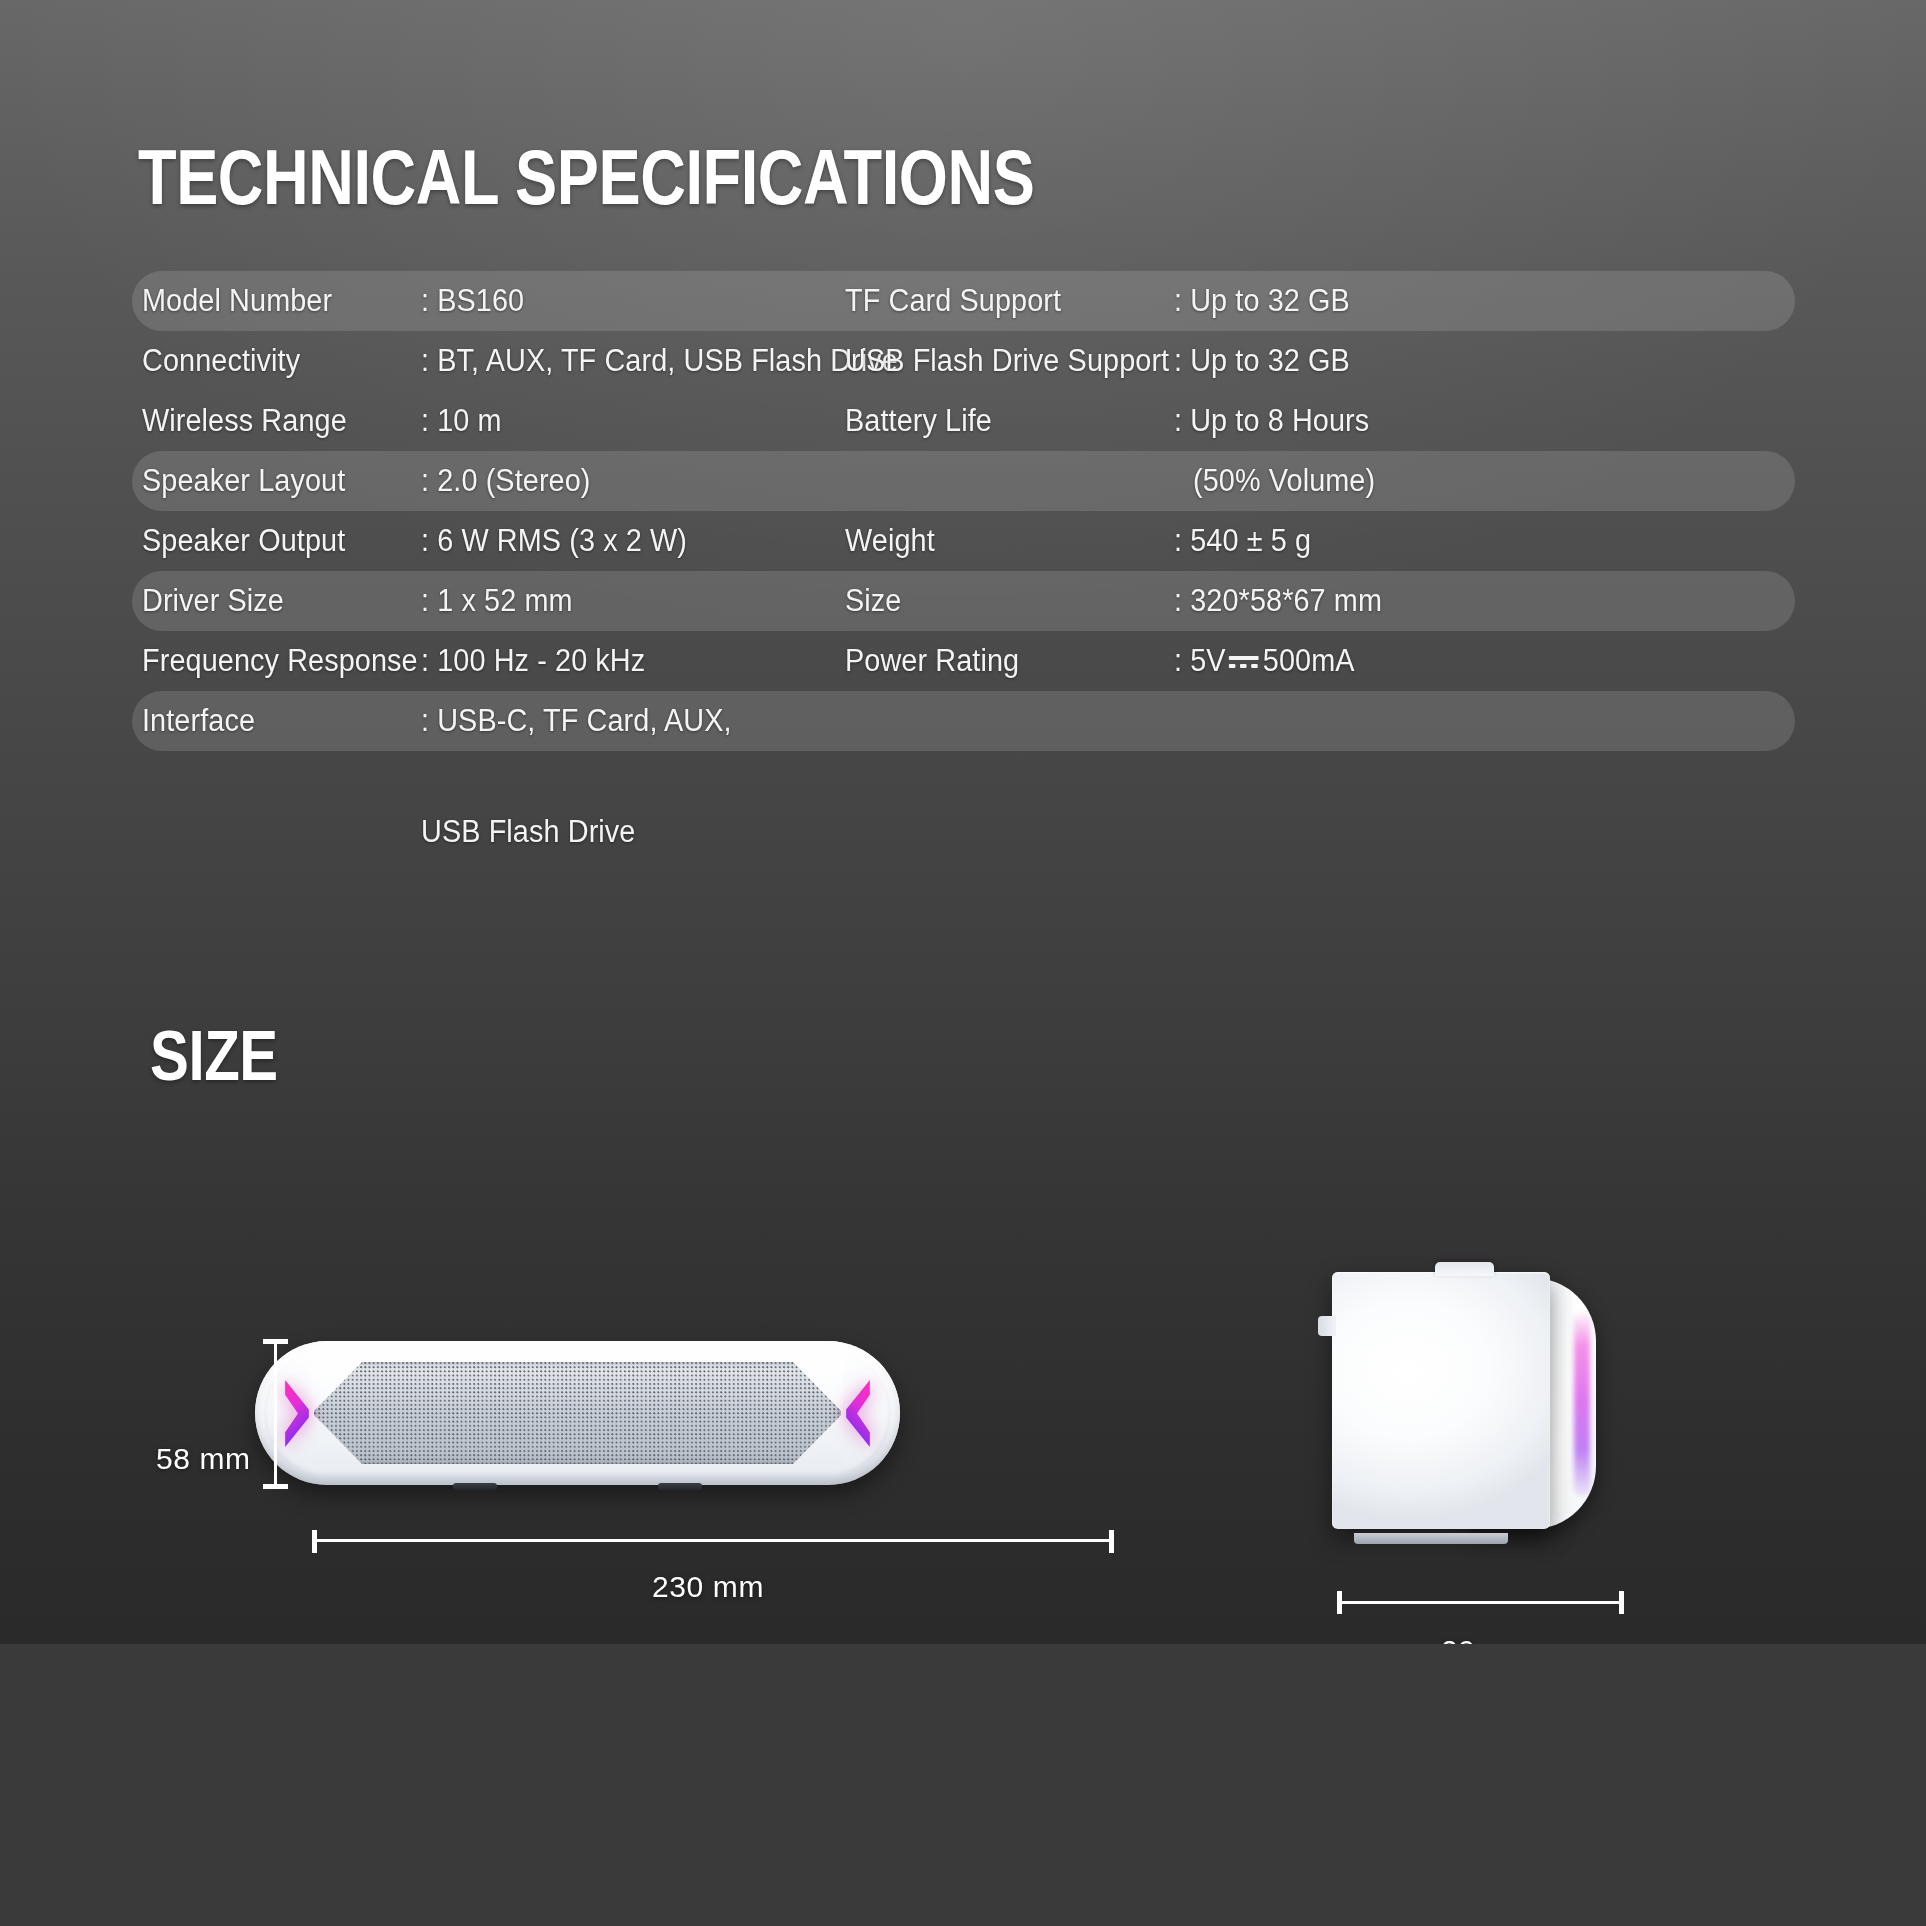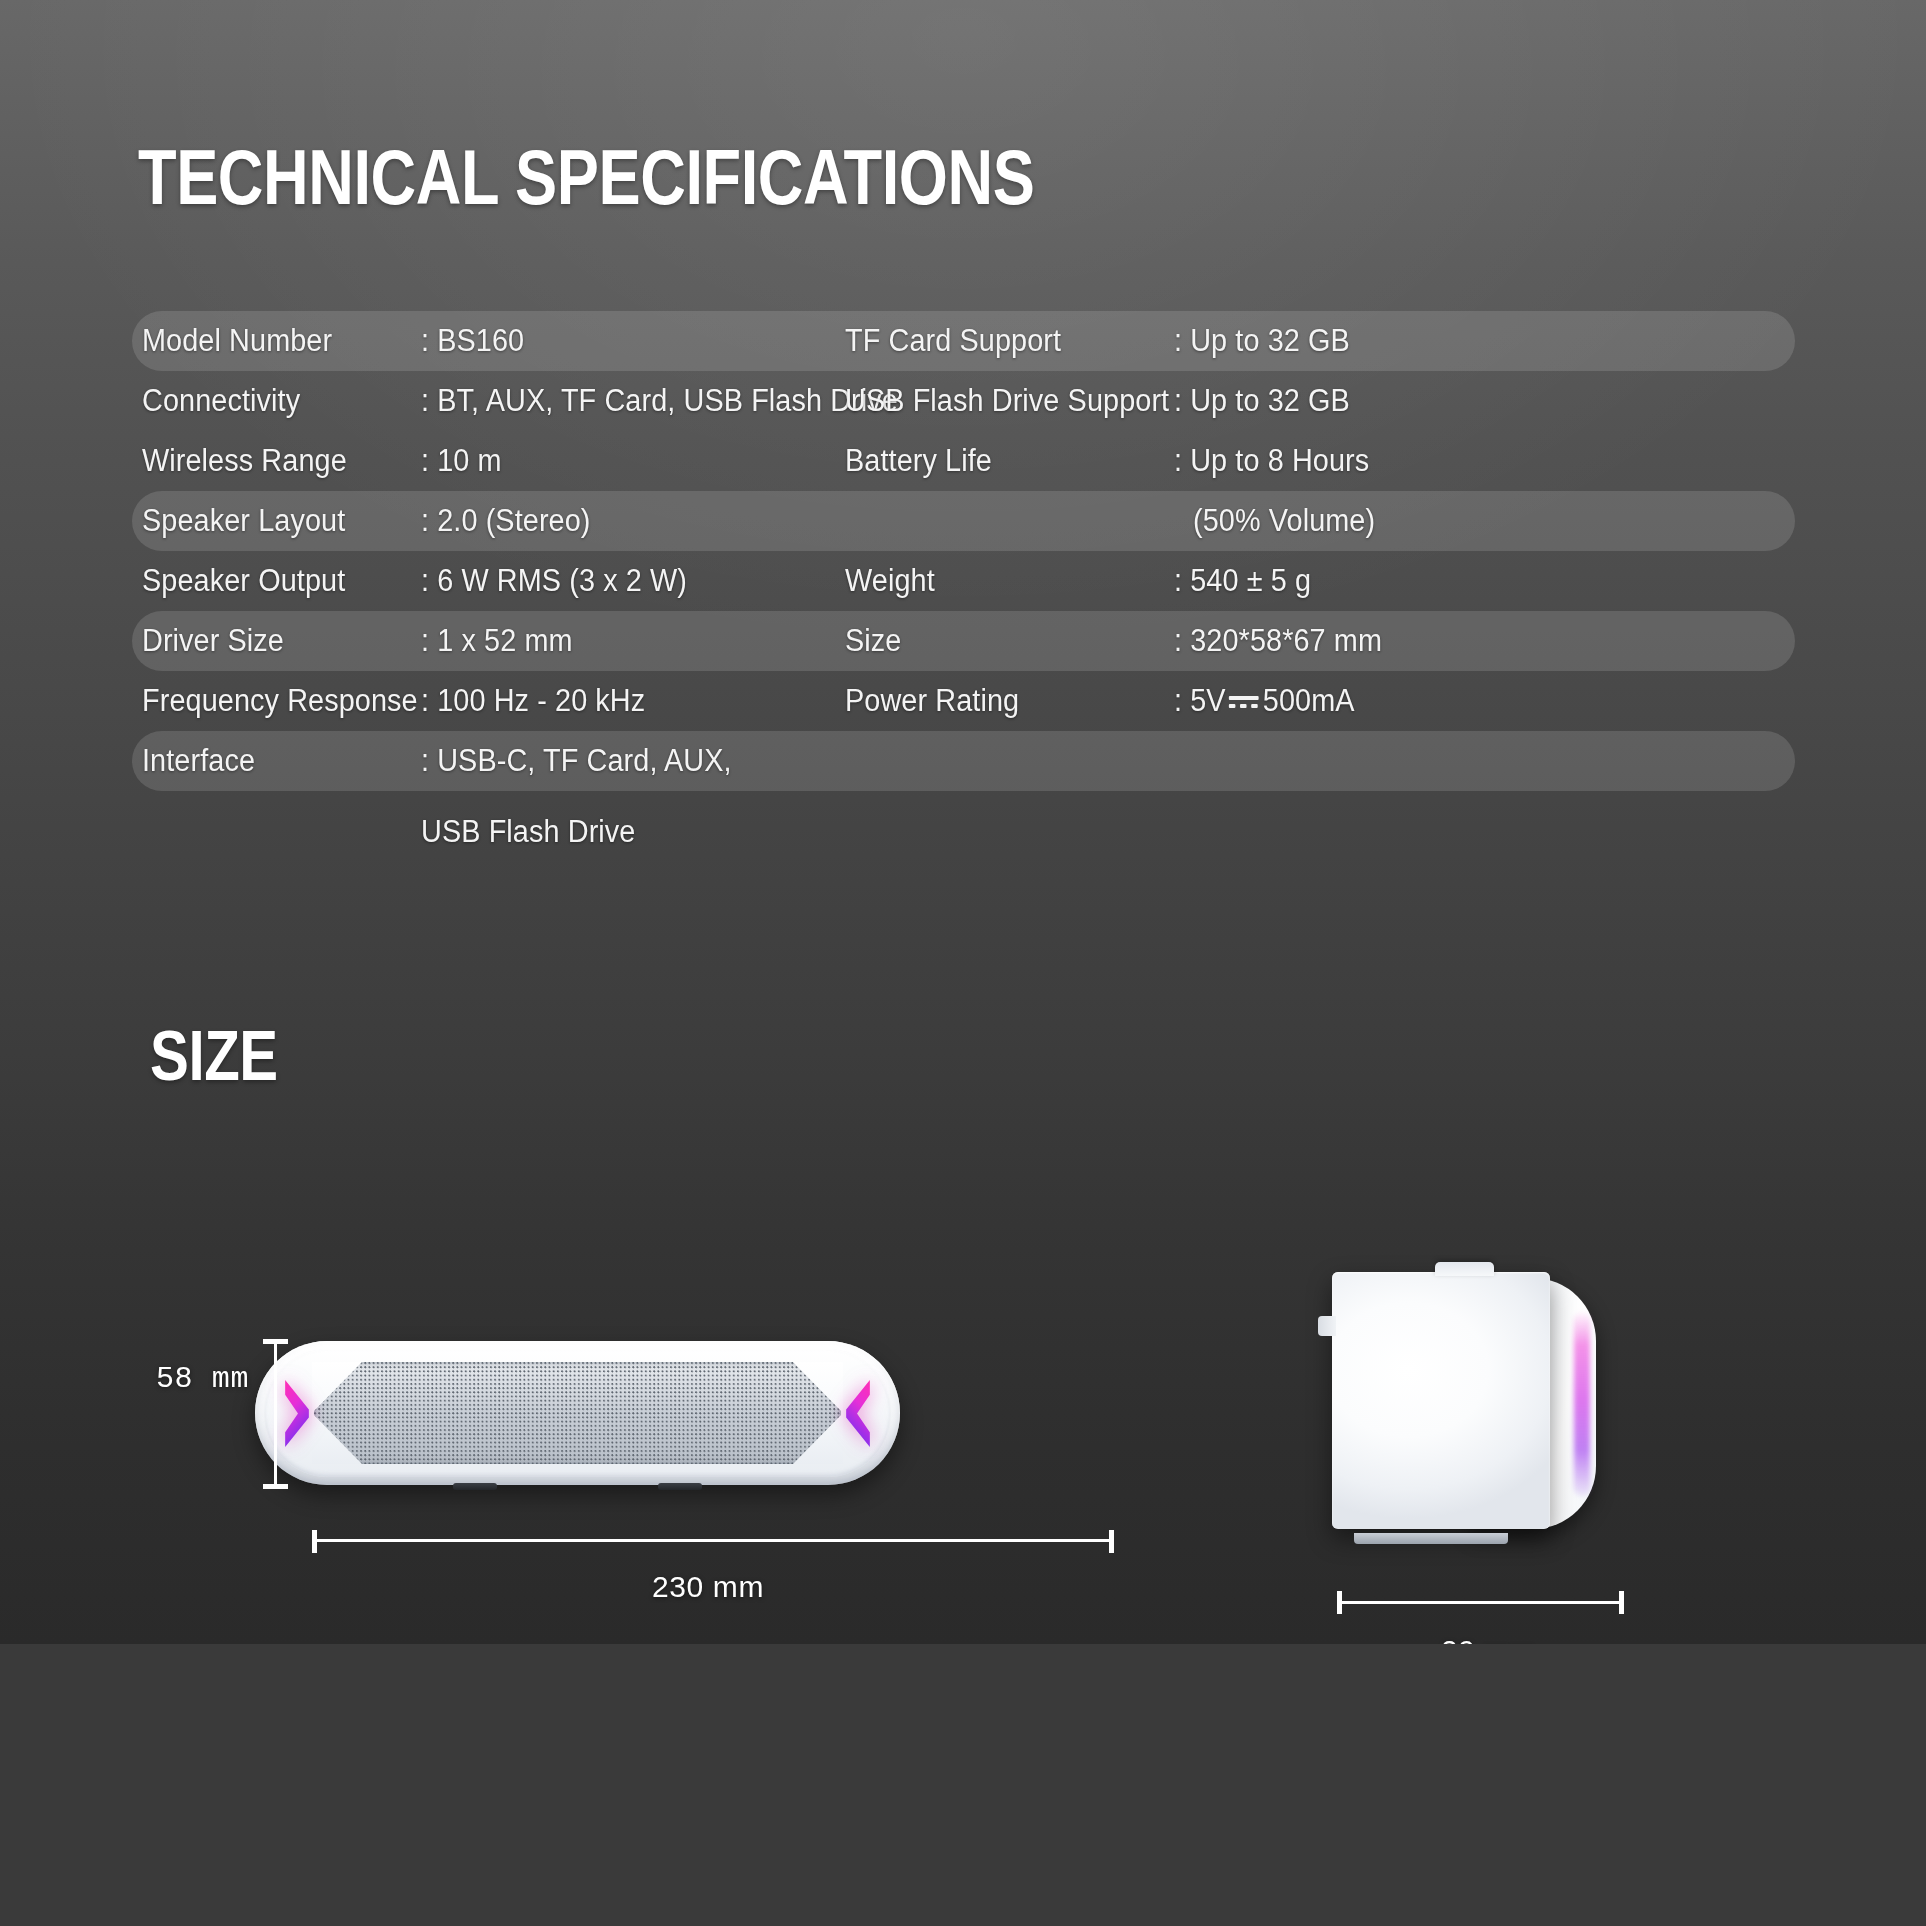--- a/index.html
+++ b/index.html
@@ -58,21 +58,20 @@
     font-size: 71px;
     line-height: 75px;
   }
 
   
   #spec-table {
     position: absolute;
     left: 132px;
     top: 271px;
     width: 1663px;
-    margin-top: 40px;
   }
   .spec-row {
     position: relative;
     height: 60px;
   }
   .spec-row.shaded::before {
     content: "";
     position: absolute;
     left: 0; right: 0; top: 0; bottom: 0;
     background: rgba(255,255,255,0.135);
@@ -417,21 +416,21 @@
       </svg>
     </div>
 
     <div class="bar-foot f1"></div>
     <div class="bar-foot f2"></div>
   </div>
 
   <div class="dim-line-v" style="left:274px; top:1339px; width:3px; height:150px;"></div>
   <div class="dim-cap-v" style="left:263px; top:1339px; width:25px;"></div>
   <div class="dim-cap-v" style="left:263px; top:1484px; width:25px;"></div>
-  <div class="dim-label" style="left:156px; top:1362px;font-family:Liberation Mono, monospace;">58 mm</div>
+  <div class="dim-label" style="left:156px; top:1442px;">58 mm</div>
 
   <div class="dim-line-h" style="left:312px; top:1539px; width:802px; height:3px;"></div>
   <div class="dim-cap-h" style="left:312px; top:1530px; height:23px;"></div>
   <div class="dim-cap-h" style="left:1109px; top:1530px; height:23px;"></div>
   <div class="dim-label" style="left:652px; top:1570px;">230 mm</div>
 
   <div id="side-view">
     <div class="side-back">
       <div class="side-glow"></div>
     </div>

